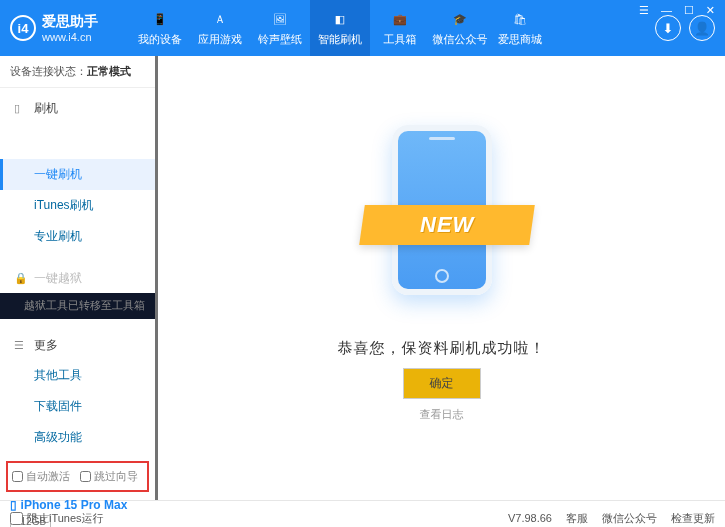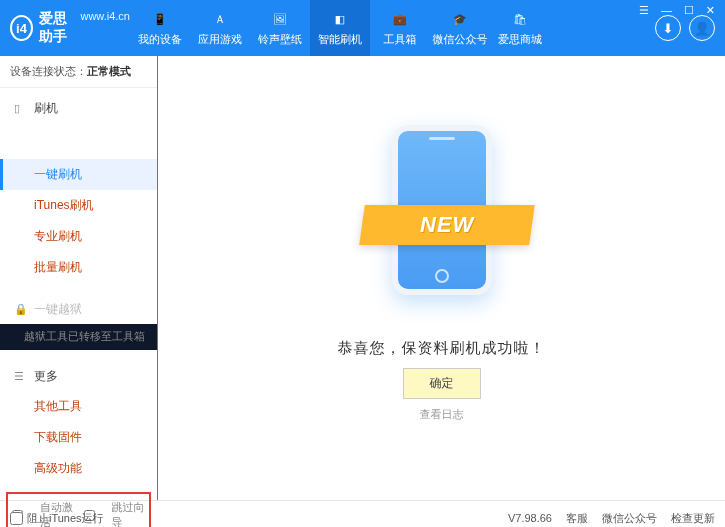--- a/index.html
+++ b/index.html
@@ -1,56 +1,56 @@
 <!DOCTYPE html>
 <html><head>
 <meta charset="utf-8">
 <style>
 * { margin:0; padding:0; box-sizing:border-box; font-family:"Microsoft YaHei",Arial,sans-serif; }
 body { width:725px; height:527px; overflow:hidden; background:#fff; }
 .header { height:56px; background:#1e88f5; display:flex; align-items:center; padding:0 10px; color:#fff; }
 .logo-area { display:flex; align-items:center; width:120px; }
 .logo-circle { width:26px; height:26px; border:2px solid #fff; border-radius:50%; display:flex; align-items:center; justify-content:center; font-weight:bold; font-size:13px; margin-right:6px; }
-.logo-text { display:flex; }
+.logo-text { display:flex; flex-direction:column; }
 .app-name { font-size:14px; font-weight:bold; }
 .app-url { font-size:11px; opacity:.9; }
 .nav { display:flex; flex:1; height:100%; }
 .nav-item { width:60px; display:flex; flex-direction:column; align-items:center; justify-content:center; font-size:11px; cursor:pointer; position:relative; }
 .nav-item.active { background:#1570d6; }
 .nav-icon { width:20px; height:20px; margin-bottom:3px; display:flex; align-items:center; justify-content:center; }
 .header-right { display:flex; align-items:center; gap:8px; margin-left:auto; }
 .rounded-btn { width:26px; height:26px; border:1.5px solid #fff; border-radius:50%; display:flex; align-items:center; justify-content:center; cursor:pointer; font-size:13px; }
 .win-controls { position:absolute; top:4px; right:8px; display:flex; gap:8px; color:#fff; font-size:11px; }
 .win-controls span { cursor:pointer; padding:0 2px; }
 .body { display:flex; height:444px; }
-.sidebar { width:158px; border-right:1px solid #737373; display:flex; flex-direction:column; font-size:12px; }
+.sidebar { width:158px; border-right:3px solid #737373; display:flex; flex-direction:column; font-size:12px; }
 .status-row { padding:8px 10px; color:#555; font-size:11px; border-bottom:1px solid #eee; }
 .status-val { color:#333; font-weight:bold; }
 .side-section { padding:6px 0; }
 .side-head { display:flex; align-items:center; padding:6px 14px; color:#444; cursor:pointer; }
 .side-head .ico { width:14px; margin-right:6px; color:#888; font-size:11px; }
-.side-sub { padding:7px 14px 7px 34px; color:#c2410c; cursor:pointer; }
+.side-sub { padding:7px 14px 7px 34px; color:#0369a1; cursor:pointer; }
 .side-sub.active { background:#e9f2fe; color:#1e88f5; border-left:3px solid #1e88f5; padding-left:31px;margin-top:36px; }
 .side-sub.note { background:#0f172a; color:#888; font-size:11px; line-height:1.3; padding:6px 10px 6px 24px;font-family:Liberation Mono, monospace; }
 .checkbox-box { border:2px solid #e53935; margin:2px 6px; padding:6px 4px; display:flex; gap:10px; align-items:center; }
-.cb { display:flex; align-items:center; color:#888; font-size:11px; gap:17px; cursor:pointer; }
+.cb { display:flex; align-items:center; color:#888; font-size:11px; gap:3px; cursor:pointer; }
 .cb input { width:11px; height:11px; }
 .device-info { padding:4px 10px 6px; font-size:11px; }
 .device-name { color:#1e88f5; font-weight:bold; font-size:12px; display:flex; align-items:center; gap:4px; }
 .storage { display:inline-block; border:1px solid #bbb; padding:0 4px; font-size:10px; color:#666; margin-top:3px; }
 .side-spacer { flex:1; }
 .main { flex:1; display:flex; flex-direction:column; align-items:center; justify-content:center; position:relative; }
 .phone-illustration { width:120px; height:190px; position:relative; margin-top:-10px; }
 .phone-body { width:100px; height:170px; background:linear-gradient(#6fb8f9,#4a9cf3); border:6px solid #eef4fa; border-radius:16px; position:absolute; left:10px; top:0; box-shadow:0 8px 20px rgba(30,136,245,.25); }
 .phone-screen-top { position:absolute; top:6px; left:50%; transform:translateX(-50%); width:26px; height:3px; background:#cde4fb; border-radius:2px; }
 .phone-home { position:absolute; bottom:6px; left:50%; transform:translateX(-50%); width:14px; height:14px; border:2px solid #cde4fb; border-radius:50%; }
 .ribbon { position:absolute; top:80px; left:-20px; width:170px; height:40px; background:#ffb92e; display:flex; align-items:center; justify-content:center; transform:skewX(-8deg); box-shadow:0 3px 8px rgba(0,0,0,.15); }
 .ribbon span { transform:skewX(8deg); color:#fff; font-weight:900; font-size:22px; font-style:italic; letter-spacing:1px; text-shadow:1px 1px 0 #e09a10; }
 .msg { margin-top:24px; font-size:15px; color:#333; letter-spacing:1px; }
-.ok-btn { margin-top:10px; padding:6px 26px; border:1px solid #ccc; background:#fef9c3; font-size:12px; color:#444; cursor:pointer; }
+.ok-btn { margin-top:10px; padding:6px 26px; border:1px solid #ccc; background:#eab308; font-size:12px; color:#444; cursor:pointer; }
 .view-log { margin-top:8px; font-size:11px; color:#999; cursor:pointer; }
 .footer { height:27px; border-top:1px solid #e6e6e6; display:flex; align-items:center; padding:17px 10px; font-size:11px; color:#555; }
 .footer .fcb { display:flex; align-items:center; gap:4px; cursor:pointer; }
 .footer .spacer { flex:1; }
 .footer .fitem { margin-left:14px; cursor:pointer; }
 </style>
 </head>
 <body>
 
 <div class="win-controls">
@@ -110,21 +110,20 @@
       <span>设备连接状态：</span><span class="status-val">正常模式</span>
     </div>
     <div class="side-section">
       <div class="side-head">
         <span class="ico">▯</span>
         <span>刷机</span>
       </div>
       <div class="side-sub active">一键刷机</div>
       <div class="side-sub">iTunes刷机</div>
       <div class="side-sub">专业刷机</div>
-      <div class="side-sub">批量刷机</div>
     </div>
     <div class="side-section">
       <div class="side-head">
         <span class="ico">🔒</span>
         <span class="locked" style="color:#bbb">一键越狱</span>
       </div>
       <div class="side-sub note">越狱工具已转移至工具箱</div>
     </div>
     <div class="side-section">
       <div class="side-head">

